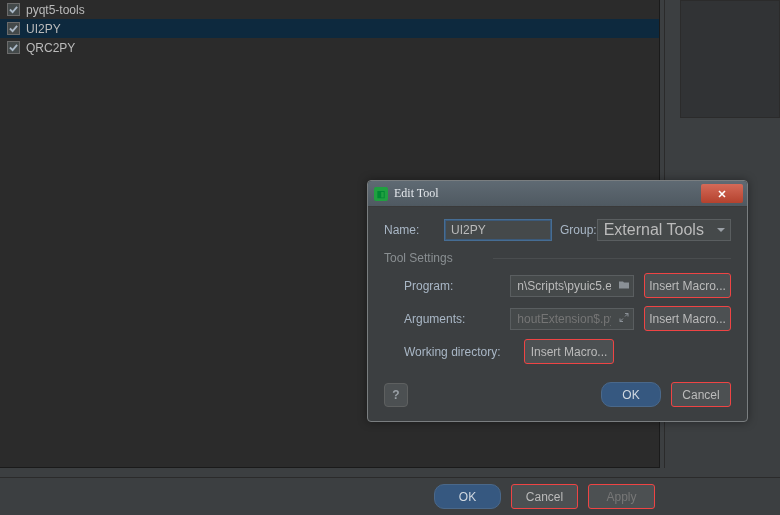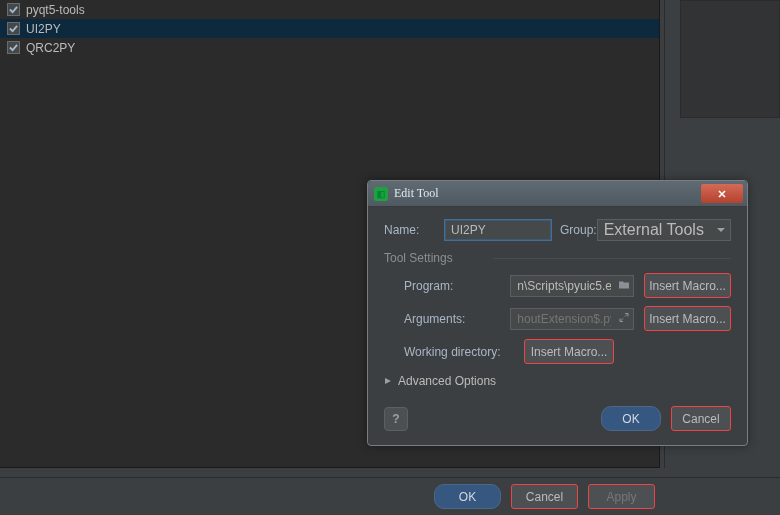--- a/index.html
+++ b/index.html
@@ -321,26 +321,20 @@
               </svg>
           </span>
         </div>
         <div class="btn macro-btn">Insert Macro...</div>
       </div>
       <div class="settings-row">
         <span class="lbl">Working directory:</span>
         <div class="btn macro-btn">Insert Macro...</div>
       </div>
     </div>
-    <div class="adv-row">
-      <svg viewBox="0 0 8 8">
-          <path d="M1 1 L7 4 L1 7 Z"></path>
-        </svg>
-      <span>Advanced Options</span>
-    </div>
     <div class="dlg-footer">
       <div class="help-btn">?</div>
       <div class="spacer"></div>
       <div class="btn primary">OK</div>
       <div class="btn">Cancel</div>
     </div>
   </div>
 </div>
 
 </body></html>

